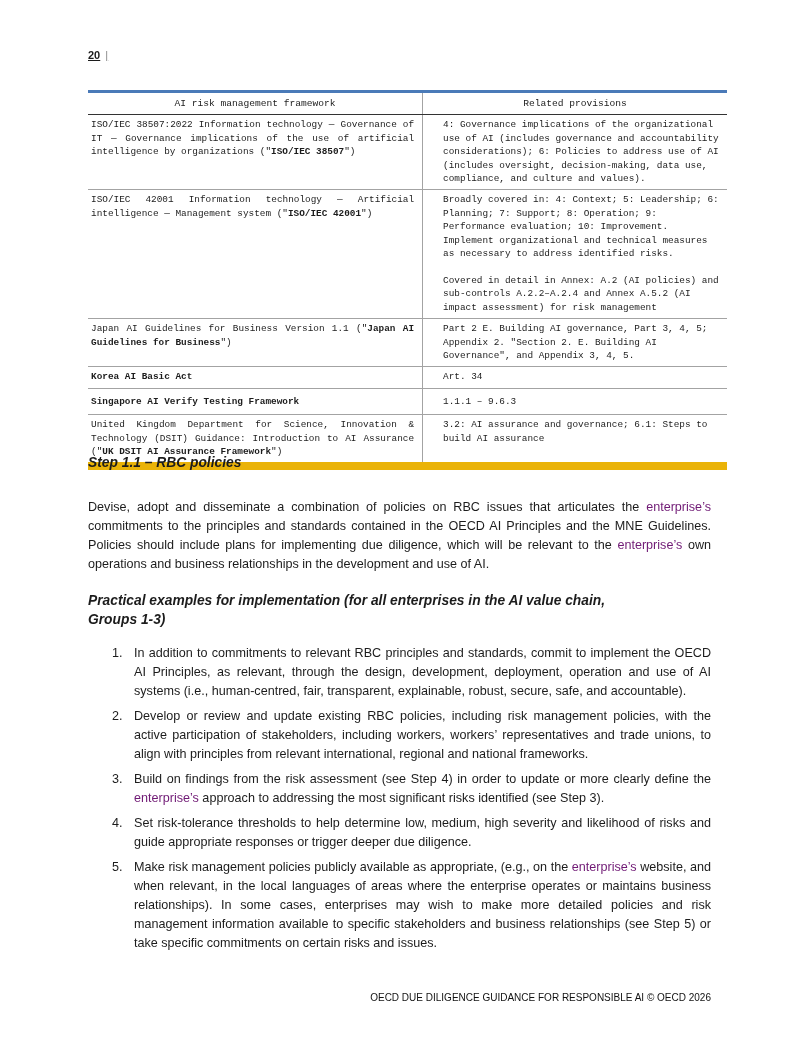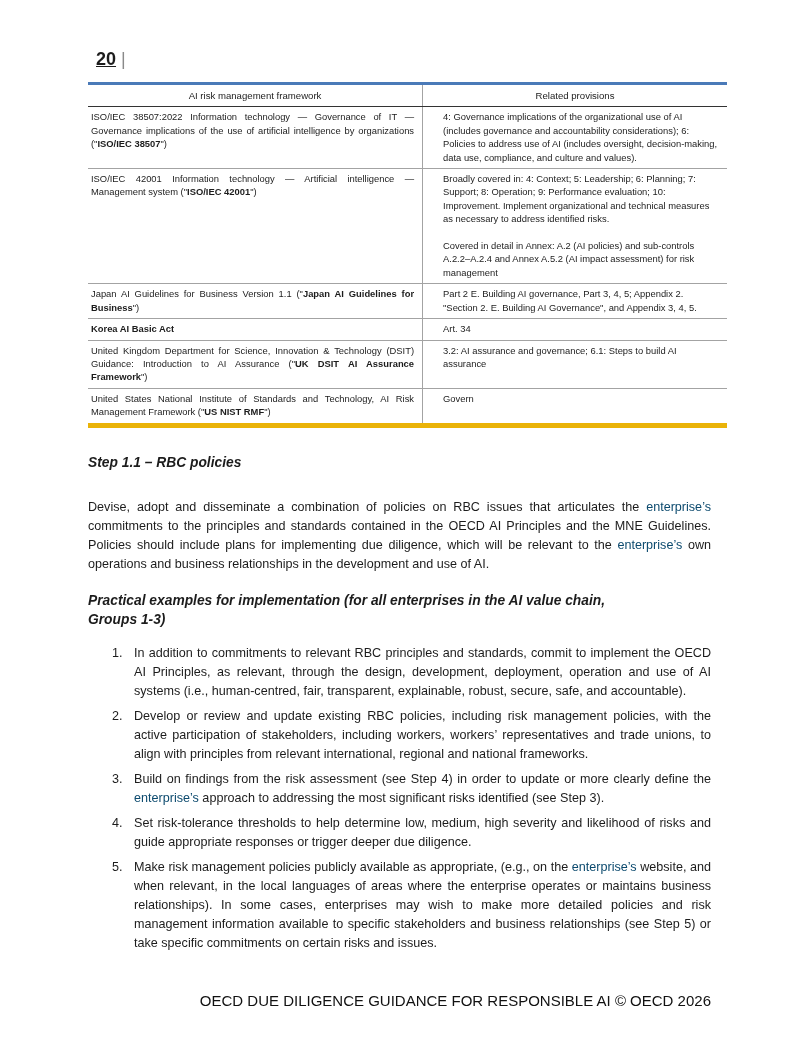--- a/index.html
+++ b/index.html
@@ -1,29 +1,29 @@
 <!DOCTYPE html>
 <html><head>
 <meta charset="utf-8">
 <style>
   html, body { margin:0; padding:0; }
   body {
     width:793px; height:1057px; position:relative; overflow:hidden;
     background:#ffffff; color:#1c1c1c;
     font-family:"Liberation Sans", sans-serif;
   }
-  .page-header { position:absolute; top:49px; left:96px; font-size:18px;text-decoration:underline; }
+  .page-header { position:absolute; top:49px; left:88px; font-size:11px;text-decoration:underline; }
   .pagenum { font-weight:bold; }
   .pagesep { color:#8a8a8a; font-weight:normal; margin-left:5px; }
 
   table.ai-table {
-    position:absolute; top:82px; left:88px; width:639px;
+    position:absolute; top:90px; left:88px; width:639px;
     border-collapse:collapse; table-layout:fixed;
-    border-top:3px solid #4a7ab8; border-bottom:5px solid #eab308;
-    font-size:9.4px; line-height:13.4px; color:#1c1c1c;
+    border-top:3px solid #4a7ab8; border-bottom:8px solid #eab308;
+    font-size:9.4px; line-height:13.4px; color:#1c1c1c;font-family:Liberation Mono, monospace;
   }
   .ai-table th {
     font-weight:normal; text-align:center; vertical-align:middle;
     padding:4px 6px; border-bottom:1px solid #333333; font-size:9.6px;
   }
   .ai-table th.hl { width:50.4%; border-right:1px solid #a3a3a3; }
   .ai-table td {
     vertical-align:top; padding:3px 8px 4px 3px;
     border-top:1px solid #a3a3a3;
     margin-left:8px;
@@ -45,25 +45,25 @@
   .practical-heading {
     position:absolute; top:591px; left:88px; width:623px;
     font-size:13.8px; font-weight:bold; font-style:italic;
     line-height:19px; white-space:pre-line;
   }
   .examples-list { position:absolute; top:644px; left:88px; width:623px; font-size:12.6px; line-height:19px; }
   .li { display:flex; margin-bottom:6px; }
   .li-num { flex:none; width:22px; margin-left:24px; }
   .li-text { flex:1; text-align:justify; }
 
-  .muted { color:#0c4a6e; }
+  .muted { color:#701a75; }
 
   .footer {
     position:absolute; top:992px; left:88px; width:623px;
-    text-align:right; font-size:15px; color:#111111;
+    text-align:right; font-size:10px; color:#111111;
   }
 </style>
 </head>
 <body>
 
 <div class="page-header">
   <span class="pagenum">20</span><span class="pagesep">|</span>
 </div>
 
 <table class="ai-table">
@@ -85,27 +85,27 @@
 Covered in detail in Annex: A.2 (AI policies) and sub-controls A.2.2–A.2.4 and Annex A.5.2 (AI impact assessment) for risk management</td>
     </tr>
     <tr>
       <td class="cl"><span>Japan AI Guidelines for Business Version 1.1 ("</span><b>Japan AI Guidelines for Business</b><span>")</span></td>
       <td class="cr">Part 2 E. Building AI governance, Part 3, 4, 5; Appendix 2. "Section 2. E. Building AI Governance", and Appendix 3, 4, 5.</td>
     </tr>
     <tr>
       <td class="cl"><span></span><b>Korea AI Basic Act</b><span></span></td>
       <td class="cr">Art. 34</td>
     </tr>
+    <tr class="tall">
+      <td class="cl"><span></span><b>Singapore AI Verify Testing Framework</b><span></span></td>
+      <td class="cr">1.1.1 – 9.6.3</td>
+    </tr>
     <tr>
       <td class="cl"><span>United Kingdom Department for Science, Innovation &amp; Technology (DSIT) Guidance: Introduction to AI Assurance ("</span><b>UK DSIT AI Assurance Framework</b><span>")</span></td>
       <td class="cr">3.2: AI assurance and governance; 6.1: Steps to build AI assurance</td>
-    </tr>
-    <tr>
-      <td class="cl"><span>United States National Institute of Standards and Technology, AI Risk Management Framework ("</span><b>US NIST RMF</b><span>")</span></td>
-      <td class="cr">Govern</td>
     </tr>
   </tbody>
 </table>
 
 <div class="step-heading">Step 1.1 – RBC policies</div>
 
 <div class="para"><span>Devise, adopt and disseminate a combination of policies on RBC issues that articulates the </span><span class="muted">enterprise’s</span><span> commitments to the principles and standards contained in the OECD AI Principles and the MNE Guidelines. Policies should include plans for implementing due diligence, which will be relevant to the </span><span class="muted">enterprise’s</span><span> own operations and business relationships in the development and use of AI.</span></div>
 
 <div class="practical-heading">Practical examples for implementation (for all enterprises in the AI value chain,
 Groups 1-3)</div>

